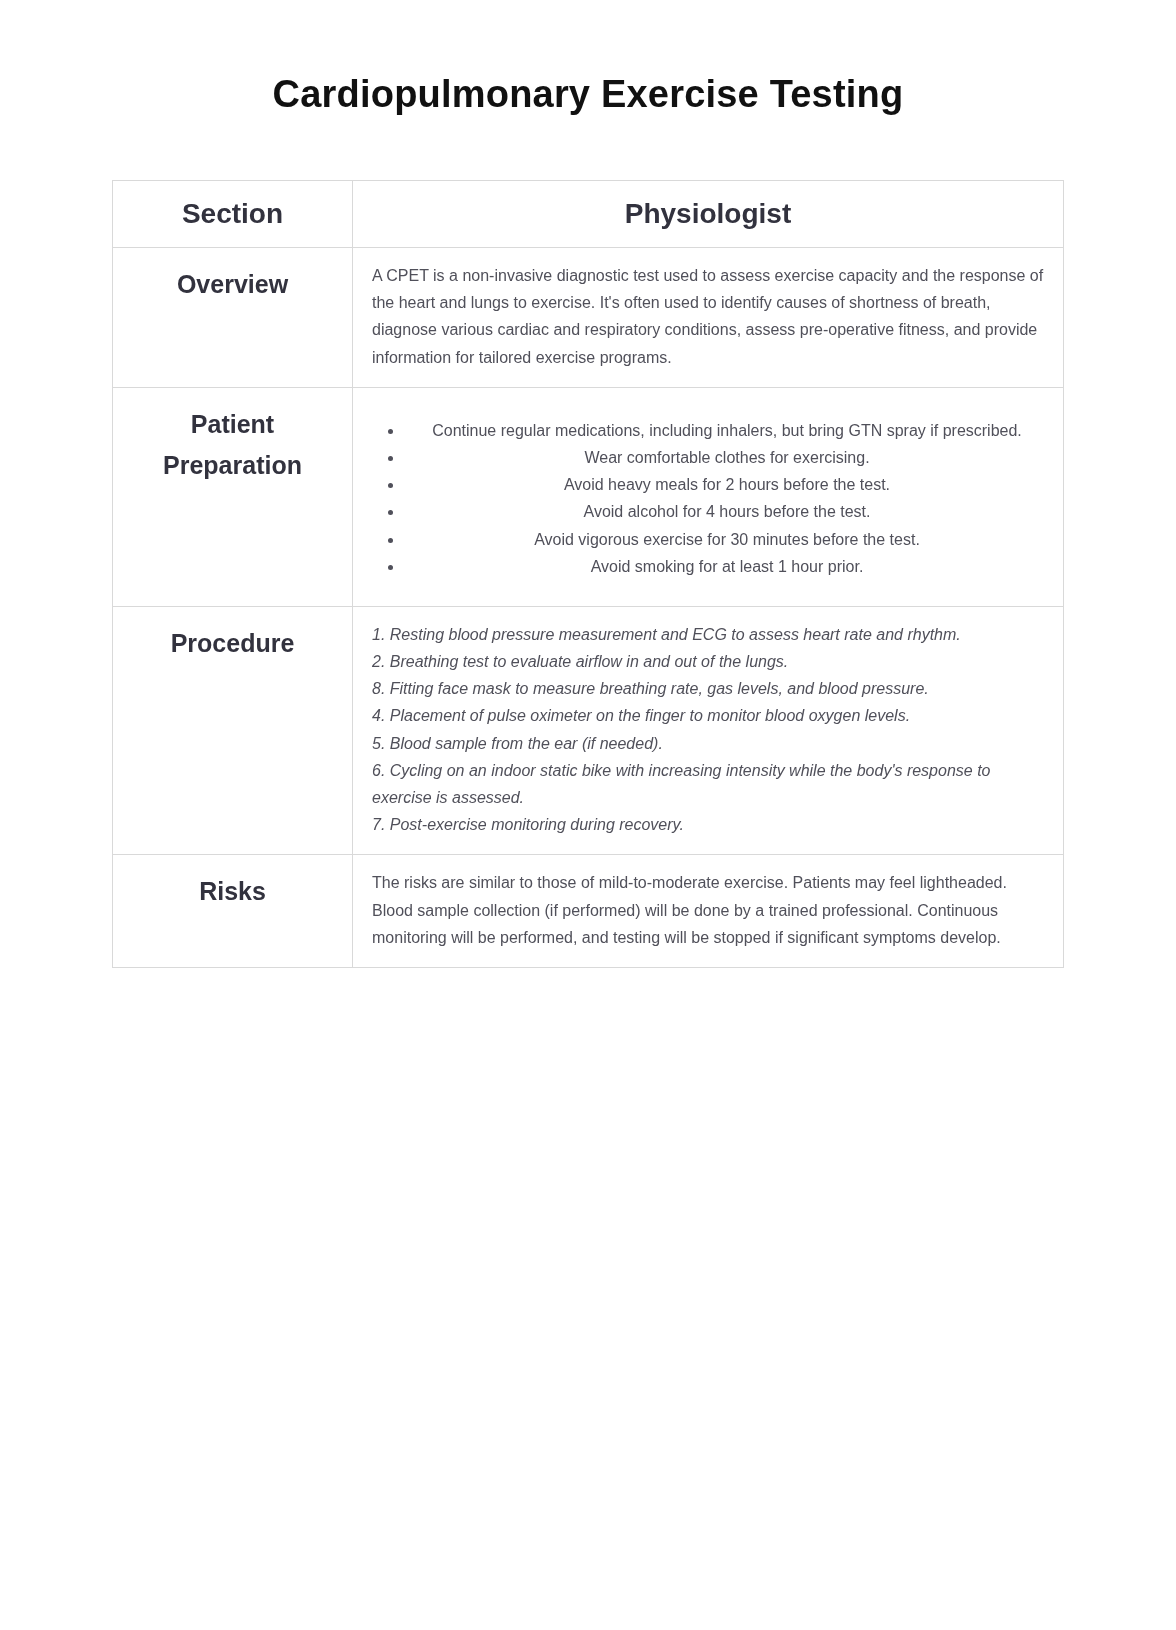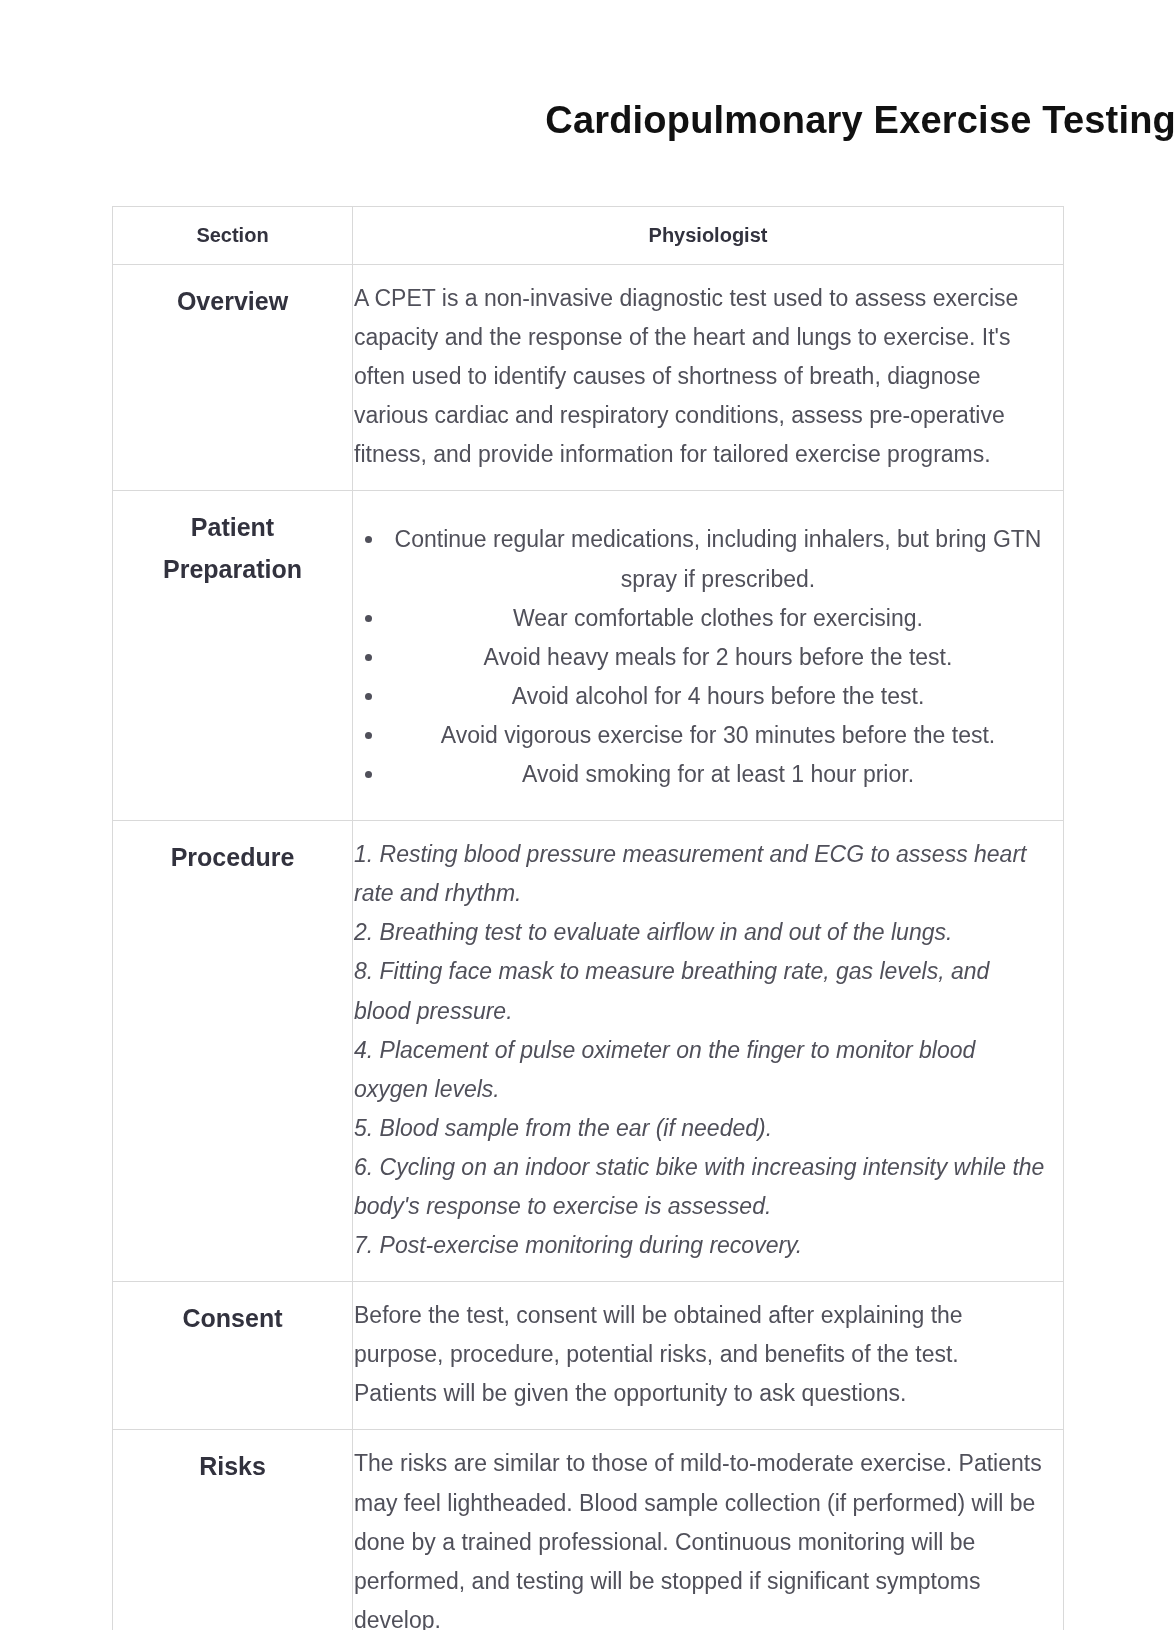--- a/index.html
+++ b/index.html
@@ -9,44 +9,44 @@
     --title-color:#111111;
   }
   *{box-sizing:border-box;}
   html,body{margin:0;padding:0;}
   body{
     width:1176px;height:1630px;background:#ffffff;overflow:hidden;
     font-family:"Liberation Sans", sans-serif;
   }
   .page{width:1176px;height:1630px;}
   .title{
-    margin:0;padding-top:99px;text-align:right;
+    margin:0;padding-top:73px;text-align:center;
     font-size:38px;font-weight:700;color:var(--title-color);
     letter-spacing:0.2px;
   }
   table.info-table{
     width:952px;margin:64px auto 0;border-collapse:collapse;table-layout:fixed;
   }
   .info-table th,.info-table td{
     border:1px solid var(--border-color);
   }
   .col-section{width:240px;}
   .info-table th{
-    color:var(--heading-color);font-size:20px;font-weight:700;
+    color:var(--heading-color);font-size:28px;font-weight:700;
     text-align:center;vertical-align:middle;padding:17px 10px;
   }
   td.section-cell{
     text-align:center;vertical-align:top;
     color:var(--heading-color);font-size:25px;font-weight:700;
     padding:16px 22px;line-height:1.65;
   }
   td.info-cell{
     vertical-align:top;color:var(--body-color);
-    font-size:23px;line-height:1.7;
-    padding:14px 18px 16px 1px;
+    font-size:16px;line-height:1.7;
+    padding:14px 18px 16px 19px;
   }
   ul.bullet-list{
     margin:15px 0 10px 0;padding-left:32px;list-style:disc;text-align:center;
   }
   ul.bullet-list li{padding-left:5px;margin:0;}
   .step{margin:0;font-style:italic;}
 </style>
 </head>
 <body>
 
@@ -88,24 +88,20 @@
           <div class="step">1. Resting blood pressure measurement and ECG to assess heart rate and rhythm.</div>
           <div class="step">2. Breathing test to evaluate airflow in and out of the lungs.</div>
           <div class="step">8. Fitting face mask to measure breathing rate, gas levels, and blood pressure.</div>
           <div class="step">4. Placement of pulse oximeter on the finger to monitor blood oxygen levels.</div>
           <div class="step">5. Blood sample from the ear (if needed).</div>
           <div class="step">6. Cycling on an indoor static bike with increasing intensity while the body's response to exercise is assessed.</div>
           <div class="step">7. Post-exercise monitoring during recovery.</div>
         </td>
       </tr>
 
-      <tr>
-        <td class="section-cell">Consent</td>
-        <td class="info-cell">Before the test, consent will be obtained after explaining the purpose, procedure, potential risks, and benefits of the test. Patients will be given the opportunity to ask questions.</td>
-      </tr>
 
       <tr>
         <td class="section-cell">Risks</td>
         <td class="info-cell">The risks are similar to those of mild-to-moderate exercise. Patients may feel lightheaded. Blood sample collection (if performed) will be done by a trained professional. Continuous monitoring will be performed, and testing will be stopped if significant symptoms develop.</td>
       </tr>
 
 
     </tbody>
   </table>
 

